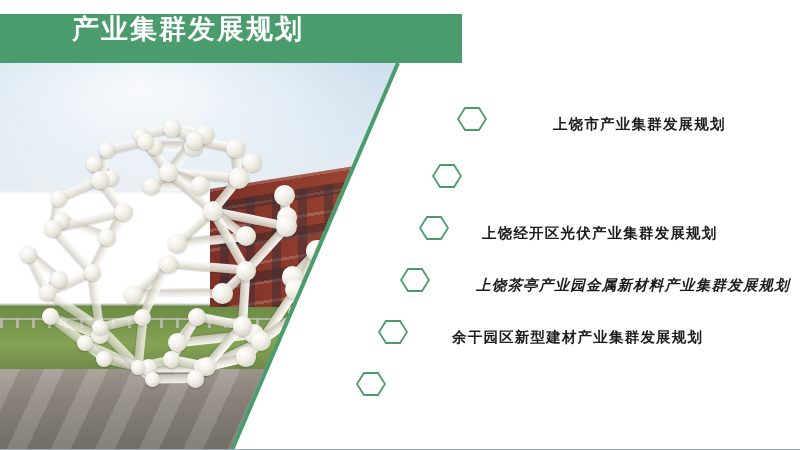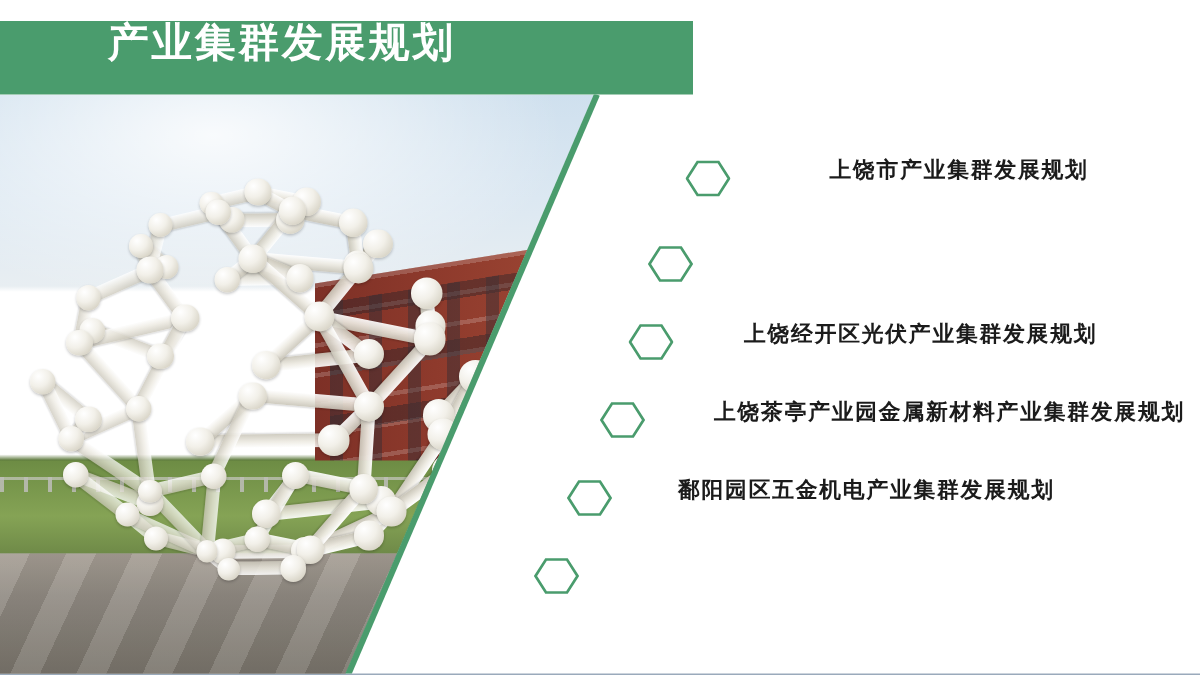--- a/index.html
+++ b/index.html
@@ -167,21 +167,21 @@
   .list {
     position: absolute;
     left: 0;
     top: 0;
     width: 800px;
     height: 450px;
   }
   .list-item {
     position: absolute;
     display: flex;
-    align-items: flex-start;
+    align-items: flex-end;
     white-space: nowrap;
   }
   .hex {
     flex: 0 0 auto;
     width: 30px;
     height: 30px;
     margin-right: 8px;
   }
   .hex svg { display: block; }
   .item-label {
@@ -386,37 +386,37 @@
             <polygon points="8,4 22,4 29,15 22,26 8,26 1,15" fill="none" stroke="#4a9c6d" stroke-width="1.8"></polygon>
           </svg>
         </span>
       </div>
       <div class="list-item" style="left: 419px; top: 213px;">
         <span class="hex">
           <svg width="30" height="30" viewBox="0 0 30 30">
             <polygon points="8,4 22,4 29,15 22,26 8,26 1,15" fill="none" stroke="#4a9c6d" stroke-width="1.8"></polygon>
           </svg>
         </span>
-        <span class="item-label" style="margin-left: 39px;">上饶经开区光伏产业集群发展规划</span>
-      </div>
-      <div class="list-item" style="left: 400px; top: 265px;">
+        <span class="item-label" style="margin-left: 25px;">上饶经开区光伏产业集群发展规划</span>
+      </div>
+      <div class="list-item" style="left: 400px; top: 265px; font-style: italic;">
         <span class="hex">
           <svg width="30" height="30" viewBox="0 0 30 30">
             <polygon points="8,4 22,4 29,15 22,26 8,26 1,15" fill="none" stroke="#4a9c6d" stroke-width="1.8"></polygon>
           </svg>
         </span>
         <span class="item-label" style="margin-left: 38px;">上饶茶亭产业园金属新材料产业集群发展规划</span>
       </div>
       <div class="list-item" style="left: 378px; top: 317px;">
         <span class="hex">
           <svg width="30" height="30" viewBox="0 0 30 30">
             <polygon points="8,4 22,4 29,15 22,26 8,26 1,15" fill="none" stroke="#4a9c6d" stroke-width="1.8"></polygon>
           </svg>
         </span>
-        <span class="item-label" style="margin-left: 36px;">鄱阳园区五金机电产业集群发展规划</span>
+        <span class="item-label" style="margin-left: 36px;">余干园区新型建材产业集群发展规划</span>
       </div>
       <div class="list-item" style="left: 356px; top: 369px;">
         <span class="hex">
           <svg width="30" height="30" viewBox="0 0 30 30">
             <polygon points="8,4 22,4 29,15 22,26 8,26 1,15" fill="none" stroke="#4a9c6d" stroke-width="1.8"></polygon>
           </svg>
         </span>
       </div>
     </div>
 

